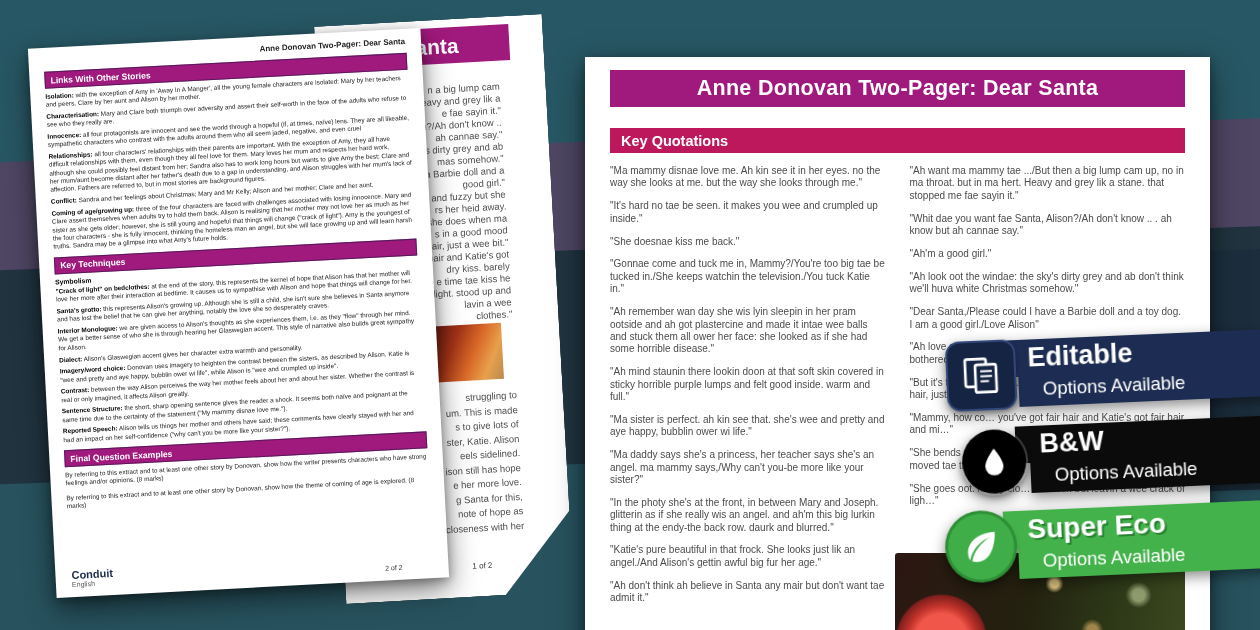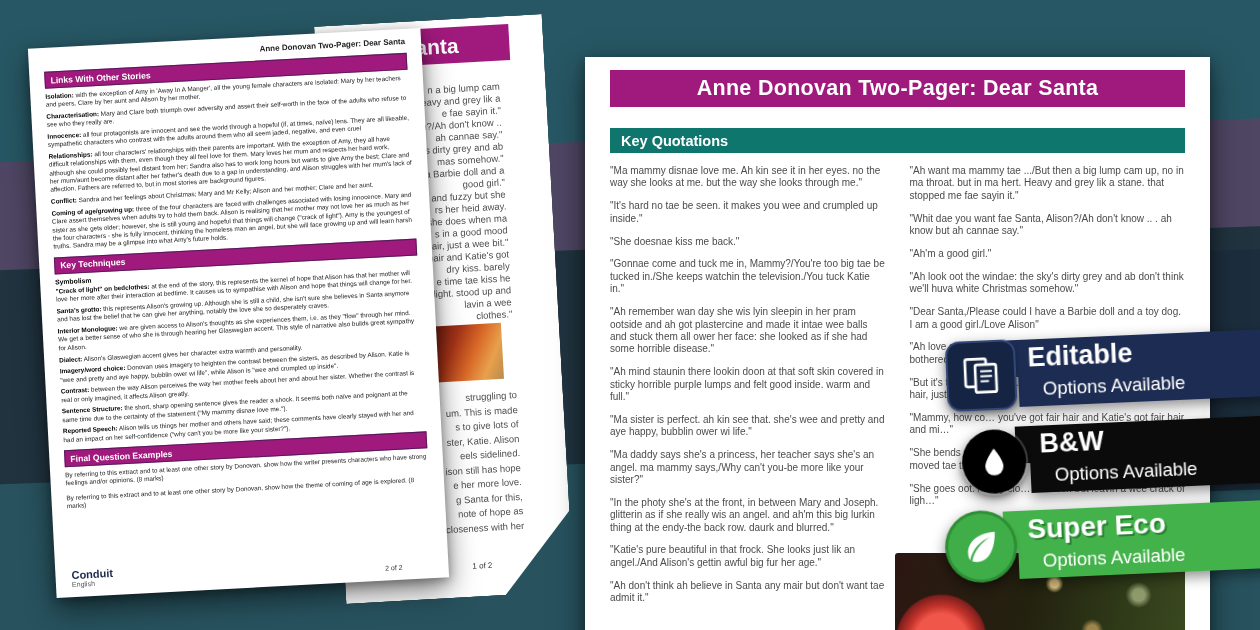--- a/index.html
+++ b/index.html
@@ -48,21 +48,21 @@
                justify-content:space-between; align-items:flex-end; }
   .brand-name { font-size:11px; font-weight:bold; color:#1c2b4a; }
   .brand-sub { font-size:7px; color:#555; }
   .p2-pagenum { font-size:7px; color:#333; margin-right:16px; }
 
   
   .page-main { left:585px; top:57px; width:625px; height:600px; z-index:4; overflow:hidden; }
   .main-inner { position:absolute; inset:0; padding:13px 25px; box-sizing:border-box; }
   .main-title { height:37px; background:#a0197c; color:#fff; font-weight:bold; font-size:21.5px;
                 letter-spacing:.3px; display:flex; align-items:center; justify-content:center; }
-  .main-banner { margin-top:21px; height:25px; background:#0f766e; color:#fff; font-weight:bold;
+  .main-banner { margin-top:21px; height:25px; background:#be185d; color:#fff; font-weight:bold;
                  font-size:14.5px; display:flex; align-items:center; padding-left:11px; box-sizing:border-box; }
   .cols { display:flex; gap:24px; margin-top:12px; }
   .col { flex:1; min-width:0; }
   .quote { font-size:10px; line-height:1.24; color:#4b4b4b; margin:0 0 10.5px; }
   .photo { position:absolute; left:310px; top:496px; width:290px; height:140px; border-radius:3px; z-index:5;
     background:
       radial-gradient(circle at 55% 22%, rgba(255,224,150,.85) 0 4px, rgba(255,224,150,0) 9px),
       radial-gradient(circle at 68% 55%, rgba(255,200,120,.55) 0 5px, rgba(255,200,120,0) 11px),
       radial-gradient(circle at 84% 30%, rgba(235,245,190,.5) 0 6px, rgba(235,245,190,0) 13px),
       radial-gradient(circle at 93% 62%, rgba(255,210,130,.45) 0 4px, rgba(255,210,130,0) 10px),

